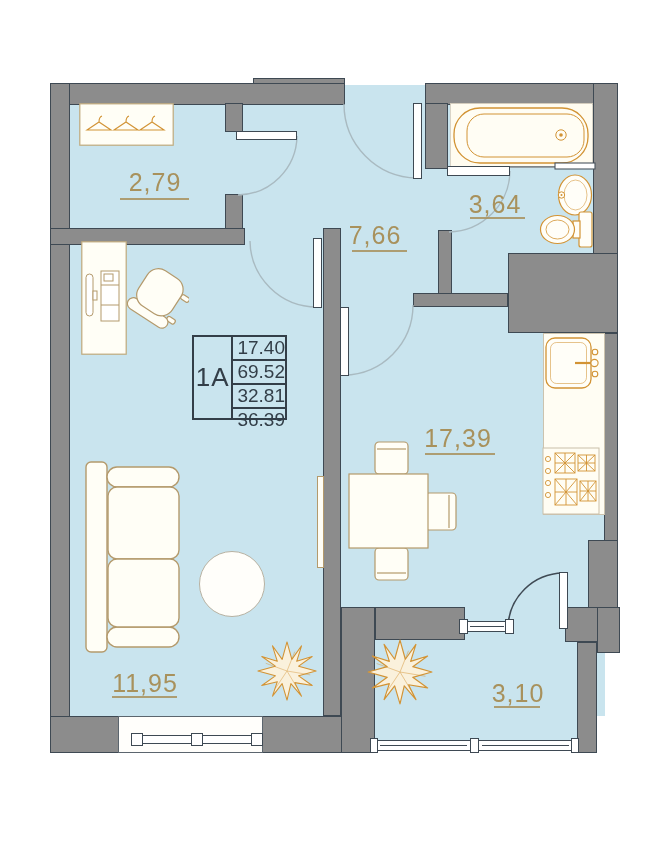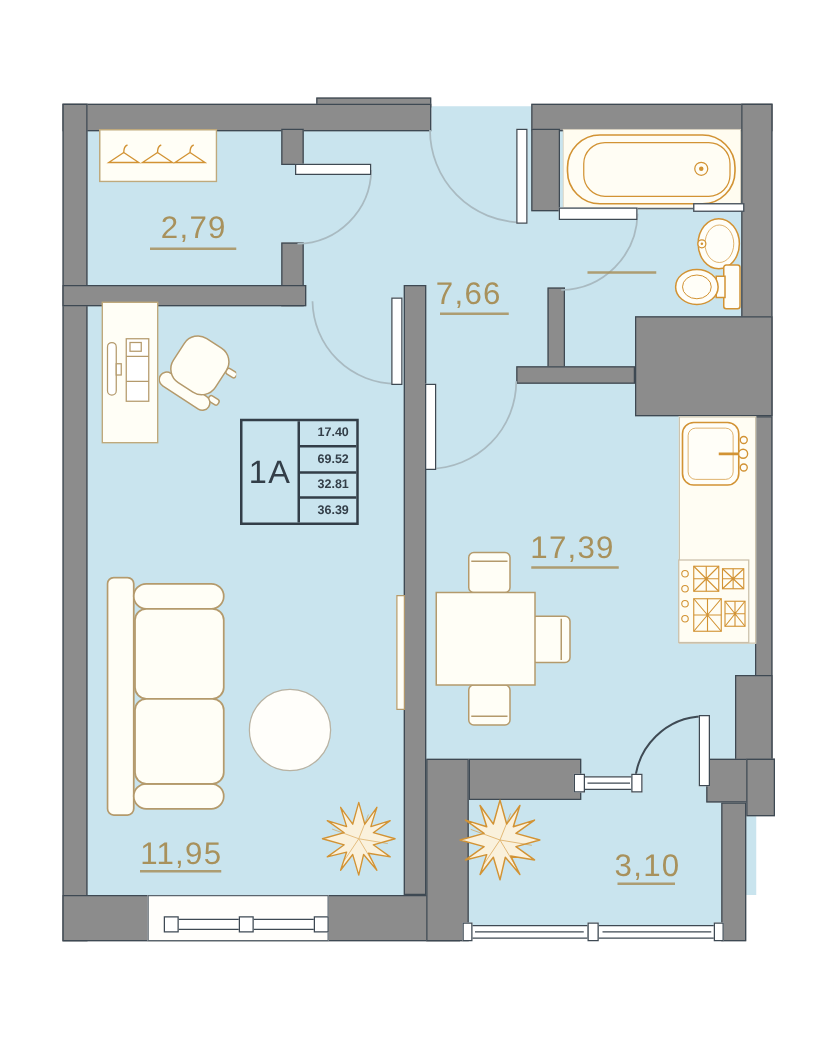--- a/index.html
+++ b/index.html
@@ -27,22 +27,22 @@
        box-sizing:border-box;z-index:4;}
   .tv{position:absolute;background:#fffef6;border:1px solid var(--c-furniture_tan,#b49a6c);
       box-sizing:border-box;z-index:4;}
   .counter{position:absolute;background:#fffdf3;border:1px solid #ccc3ae;box-sizing:border-box;z-index:3;}
   .legend{position:absolute;left:192px;top:335px;width:95px;height:85px;display:flex;
           border:2.5px solid var(--c-legend_dark,#333e48);box-sizing:border-box;z-index:10;
           color:var(--c-legend_dark,#333e48);}
   .legend-unit{width:44px;display:flex;align-items:center;justify-content:center;
           border-right:2.5px solid var(--c-legend_dark,#333e48);font-size:26px;letter-spacing:1px;}
   .legend-rows{flex:1;display:flex;flex-direction:column;}
-  .legend-row{flex:1;display:flex;align-items:center;padding-left:14px;font-size:10px;
-          font-weight:700;border-bottom:2px solid var(--c-legend_dark,#333e48);}
+  .legend-row{flex:1;display:flex;align-items:center;padding-left:4px;font-size:19px;
+          font-weight:400;border-bottom:2px solid var(--c-legend_dark,#333e48);}
   .legend-row:last-child{border-bottom:none;}
 </style>
 </head>
 <body>
 
 <div class="plan">
 
   <div class="floor" style="left:68px;top:103px;width:537px;height:613px"></div>
   <div class="floor" style="left:345px;top:85px;width:80px;height:20px"></div>
   <div class="floor" style="left:372px;top:640px;width:205px;height:100px"></div>
@@ -240,20 +240,21 @@
       <ellipse cx="19.5" cy="20.5" rx="11.5" ry="9.5" stroke-width="0.8"></ellipse>
     </g>
   </svg>
 
   <div class="lab" style="left:105px;top:168px;width:100px">2,79</div>
   <div class="lab-ul" style="left:120px;top:198px;width:69px"></div>
 
   <div class="lab" style="left:325px;top:221px;width:100px">7,66</div>
   <div class="lab-ul" style="left:352px;top:250px;width:55px"></div>
 
+  <div class="lab" style="left:445px;top:190px;width:100px">3,64</div>
   <div class="lab-ul" style="left:470px;top:217px;width:55px"></div>
 
   <div class="lab" style="left:408px;top:424px;width:100px">17,39</div>
   <div class="lab-ul" style="left:425px;top:453px;width:70px"></div>
 
   <div class="lab" style="left:95px;top:669px;width:100px">11,95</div>
   <div class="lab-ul" style="left:112px;top:696px;width:65px"></div>
 
   <div class="lab" style="left:468px;top:679px;width:100px">3,10</div>
   <div class="lab-ul" style="left:494px;top:706px;width:46px"></div>

